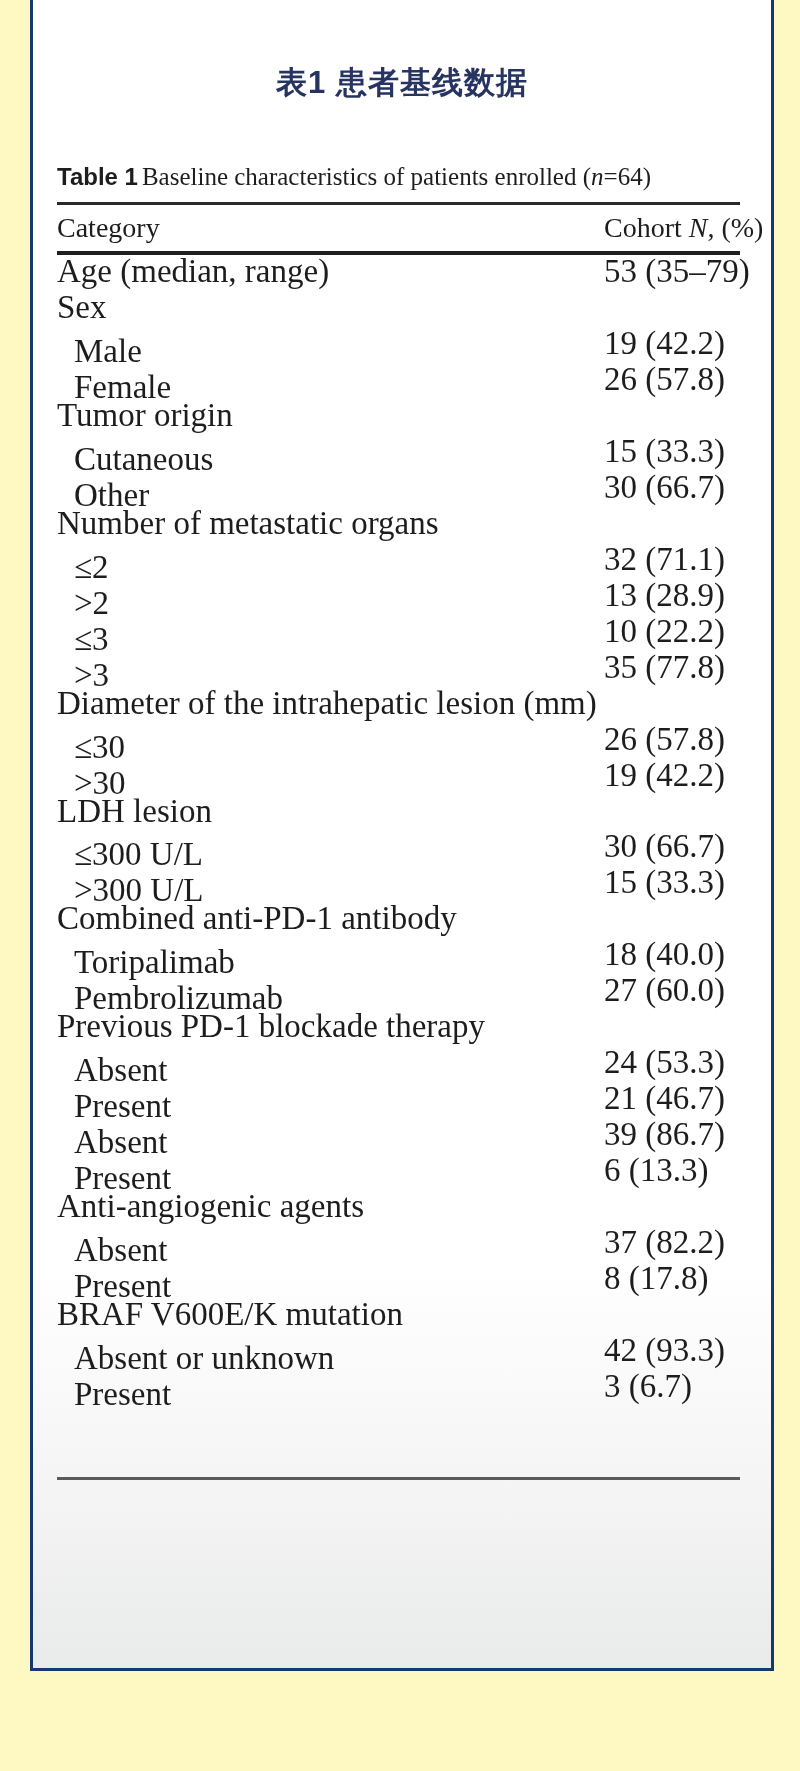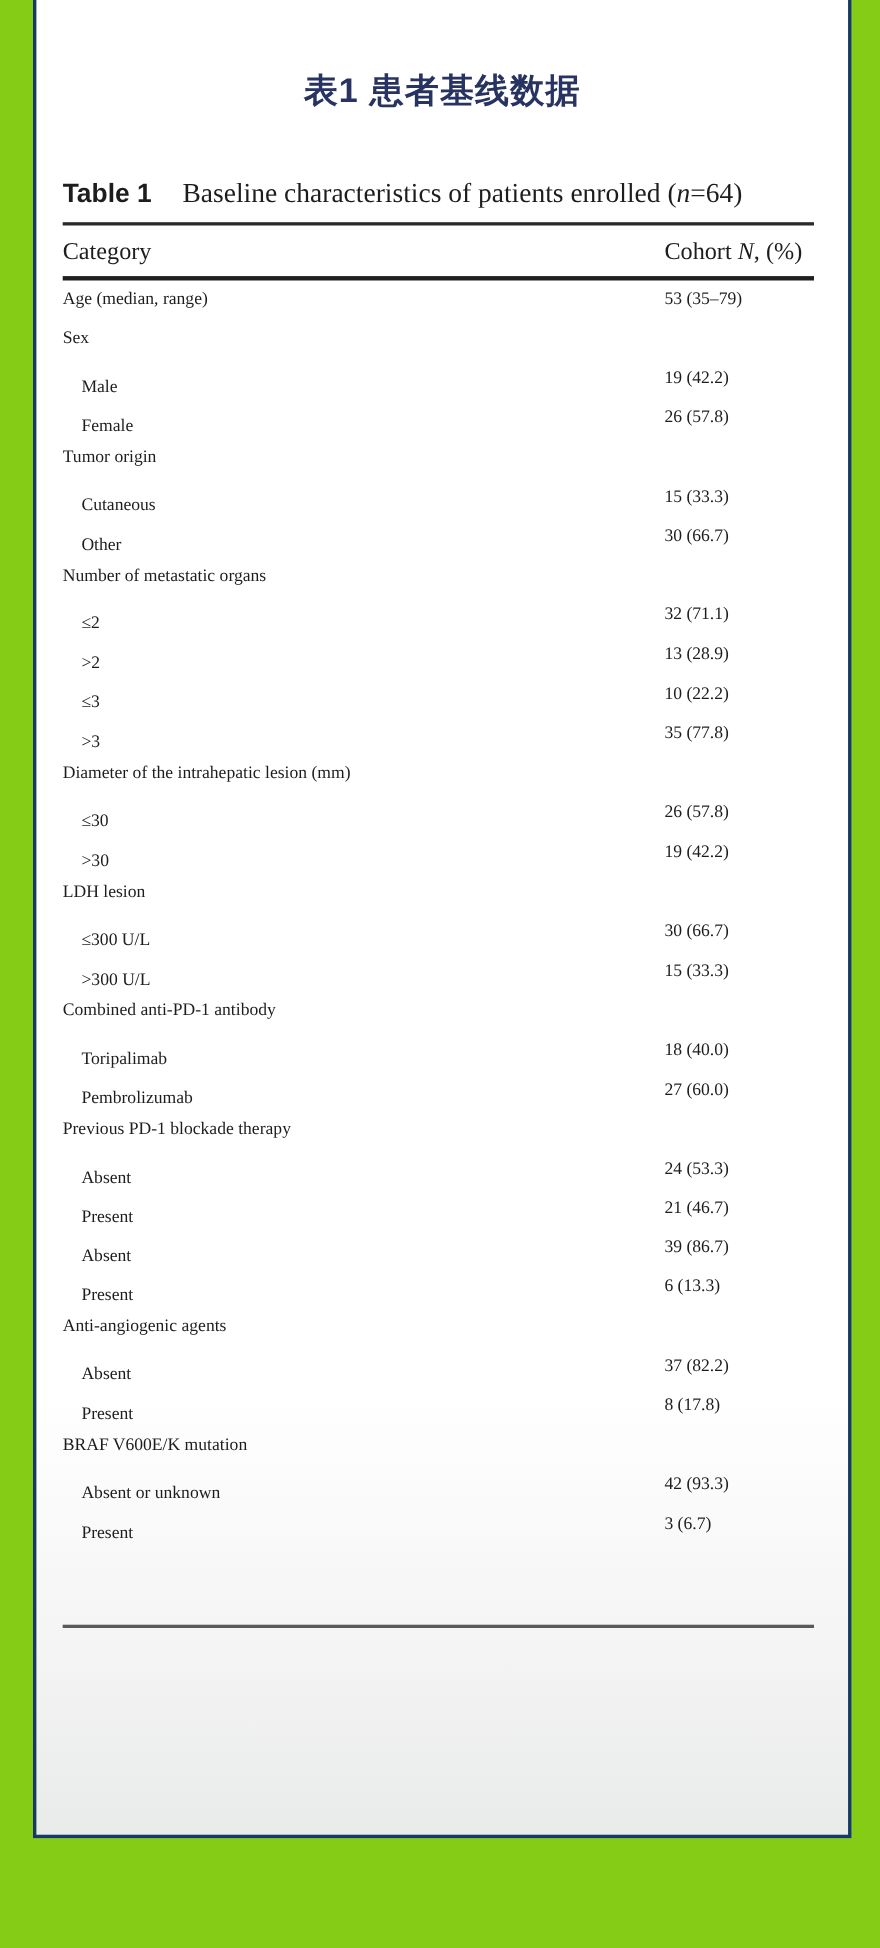--- a/index.html
+++ b/index.html
@@ -1,21 +1,21 @@
 <!DOCTYPE html>
 <html><head>
 <meta charset="utf-8">
 <style>
   html, body { margin: 0; padding: 0; background: #ffffff; }
   .page {
     position: relative;
     width: 800px;
     height: 1771px;
     overflow: hidden;
-    background: #84cc16;
+    background: #fef9c3;
     font-family: "Liberation Serif", serif;
   }
   .card {
     position: absolute;
     left: 30px;
     top: -8px;
     width: 744px;
     height: 1679px;
     box-sizing: border-box;
     border: 3px solid #17376f;
@@ -39,50 +39,50 @@
     top: 163px;
     width: 690px;
     font-size: 25px;
     color: #1d1d1d;
     white-space: nowrap;
   }
   .cap-label {
     font-family: "Liberation Sans", sans-serif;
     font-weight: bold;
     font-size: 24px;
-    margin-right: 28px;
+    margin-right: 4px;
   }
   .rule { position: absolute; left: 57px; width: 683px; }
   .rule-top    { top: 202px;  height: 3px; background: #2a2a2a; }
   .rule-mid    { top: 251px;  height: 4px; background: #1f1f1f; }
   .rule-bottom { top: 1477px; height: 3px; background: #5a5a5a; }
   .thead {
     position: absolute;
     left: 57px;
     top: 205px;
     width: 683px;
     height: 46px;
     display: flex;
     align-items: center;
-    font-size: 22px;
+    font-size: 28px;
     color: #1d1d1d;
   }
   .col2 { position: absolute; left: 547px; white-space: nowrap; }
   .tbody {
     position: absolute;
     left: 57px;
     top: 254px;
     width: 683px;
   }
   .trow {
     position: relative;
     height: 35.95px;
     display: flex;
     align-items: center;
-    font-size: 16px;
+    font-size: 33px;
     color: #1d1d1d;
   }
   .trow .tlabel { white-space: nowrap; }
   .trow.indent .tlabel { padding-left: 17px; margin-top: 16px; }
   .tvalue { position: absolute; left: 547px; white-space: nowrap; }
   i { font-style: italic; }
 </style>
 </head>
 <body>
 

